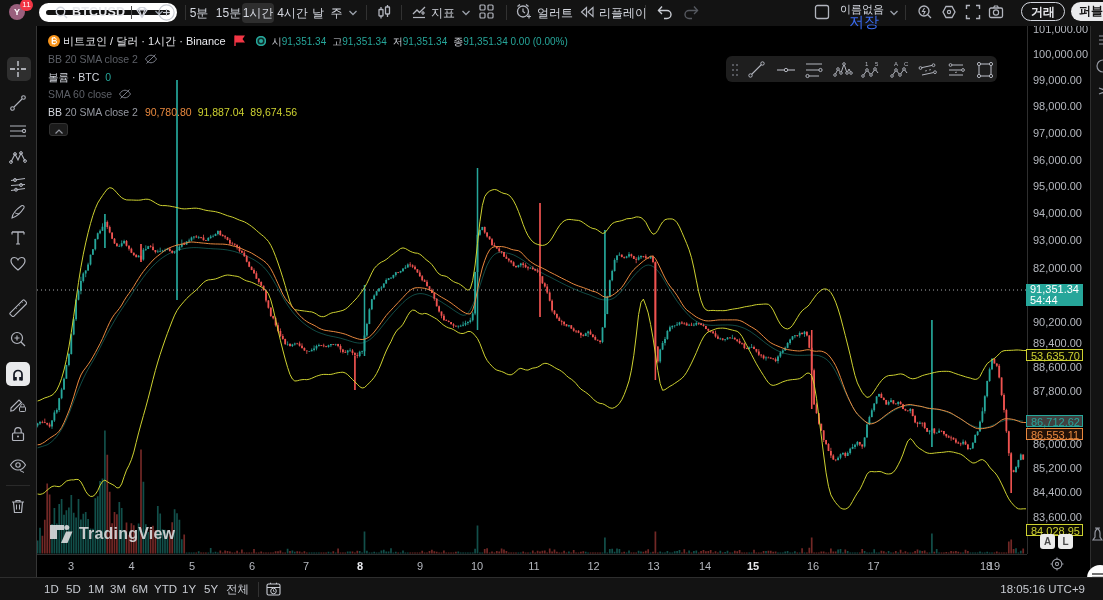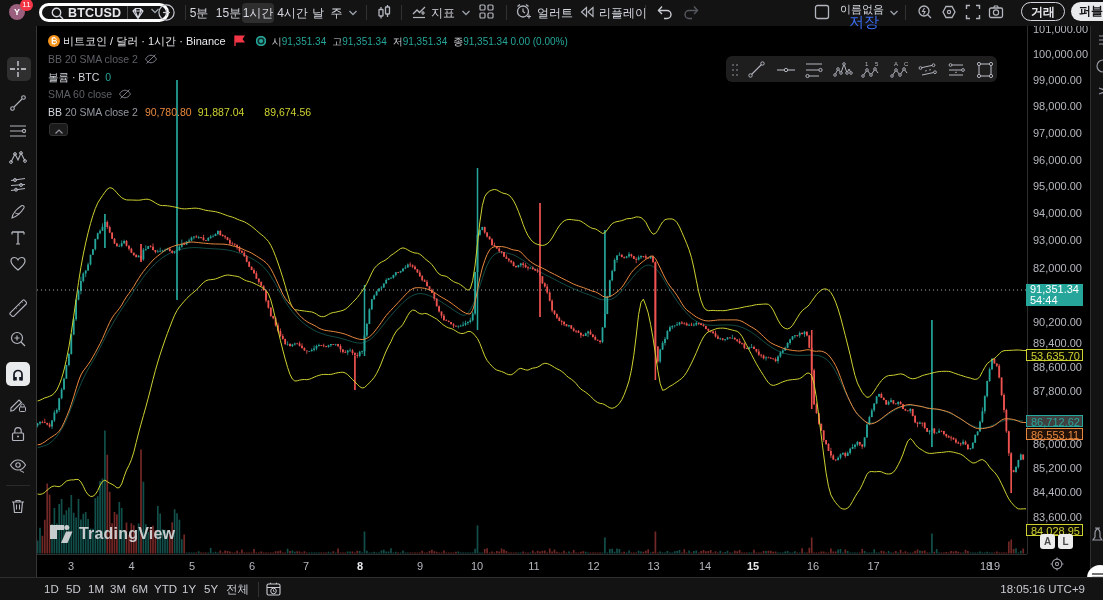--- a/index.html
+++ b/index.html
@@ -1,18 +1,18 @@
 <!DOCTYPE html>
 <html><head><meta charset="utf-8"><style>
 *{margin:0;padding:0;box-sizing:border-box}
 body{width:1103px;height:600px;background:#000;font-family:"Liberation Sans",sans-serif;position:relative;overflow:hidden}
 .topbar{position:absolute;left:0;top:0;width:1103px;height:26px;background:#131313;z-index:30}
 .avatar{position:absolute;left:9px;top:4px;width:16px;height:16px;border-radius:50%;background:#9a5f7d;color:#fff;font-size:9px;font-weight:bold;text-align:center;line-height:16px}
 .badge{position:absolute;left:11px;top:-5px;width:13px;height:12px;border-radius:7px;background:#f23645;color:#fff;font-size:8px;line-height:12px;text-align:center;font-weight:normal}
-.pill{position:absolute;left:39px;top:2.5px;height:19px;border:3px solid #ffffff;border-radius:10px;display:flex;align-items:flex-start}
+.pill{position:absolute;left:39px;top:2.5px;height:19px;border:7px solid #ffffff;border-radius:10px;display:flex;align-items:center}
 .sym{color:#e8e9ed;font-weight:bold;font-size:12.5px;letter-spacing:0.2px;margin-right:6px}
 .psep{width:1px;height:13px;background:#4c4c4c}
 .vsep{position:absolute;top:5px;width:1px;height:15px;background:#323232}
 .tfbtn{position:absolute;top:0;height:26px;line-height:26px;font-size:12px;color:#d5d8e0;text-align:center;white-space:nowrap}
 .tfbtn.sel{background:#2e2e2e;height:20px;line-height:20px;top:3px;border-radius:4px}
 .tlabel{position:absolute;top:0;height:32px;line-height:26px;font-size:12px;color:#d5d8e0;white-space:nowrap}
 .trade{position:absolute;left:1021px;top:2px;width:44px;height:19px;border:1px solid #d5d8e0;border-radius:10px;color:#e8e9ed;font-size:12px;font-weight:bold;text-align:center;line-height:19px}
 .publish{position:absolute;left:1071px;top:2px;width:52px;height:19px;background:#e9eaec;border-radius:10px;color:#141414;font-size:12px;font-weight:bold;text-align:center;line-height:19px}
 .leftbar{position:absolute;left:0;top:26px;width:37px;height:551px;background:#131313;border-right:1px solid #363636;z-index:20}
 .ltsel{position:absolute;left:7px;width:24px;height:24px;border-radius:5px;background:#2f2f2f}
@@ -70,21 +70,21 @@
       </svg><span class="pfx">시</span><span class="grn">91,351.34</span><span class="pfx">고</span><span class="grn">91,351.34</span><span class="pfx">저</span><span class="grn">91,351.34</span><span class="pfx">종</span><span class="grn">91,351.34</span><span class="grn">&nbsp;0.00 (0.00%)</span></div>
 <div class="lgr" style="top:27px;color:#5d6067">BB 20 SMA close 2&nbsp;&nbsp;<svg width="14" height="12" viewBox="0 0 14 12" style="vertical-align:-2px">
         <path d="M1.5 6 C3 3.5 5 2.2 7 2.2 C9 2.2 11 3.5 12.5 6 C11 8.5 9 9.8 7 9.8 C5 9.8 3 8.5 1.5 6 Z" fill="none" stroke="#787b86" stroke-width="1"></path>
         <path d="M2.5 10.5 L11.5 1.5" stroke="#787b86" stroke-width="1"></path>
       </svg></div>
 <div class="lgr" style="top:44.5px;color:#d5d8e0">볼륨 · BTC&nbsp;&nbsp;<span style="color:#26a69a">0</span></div>
 <div class="lgr" style="top:62px;color:#5d6067">SMA 60 close&nbsp;&nbsp;<svg width="14" height="12" viewBox="0 0 14 12" style="vertical-align:-2px">
         <path d="M1.5 6 C3 3.5 5 2.2 7 2.2 C9 2.2 11 3.5 12.5 6 C11 8.5 9 9.8 7 9.8 C5 9.8 3 8.5 1.5 6 Z" fill="none" stroke="#787b86" stroke-width="1"></path>
         <path d="M2.5 10.5 L11.5 1.5" stroke="#787b86" stroke-width="1"></path>
       </svg></div>
-<div class="lgr" style="top:79.5px;color:#d5d8e0">BB <span style="color:#9598a1">20 SMA close 2</span><span style="color:#e8883e;margin-left:7px">90,780.80</span><span style="color:#cdd130;margin-left:6px">91,887.04</span><span style="color:#cdd130;margin-left:20px">89,674.56</span></div>
+<div class="lgr" style="top:79.5px;color:#d5d8e0">BB <span style="color:#9598a1">20 SMA close 2</span><span style="color:#e8883e;margin-left:7px">90,780.80</span><span style="color:#cdd130;margin-left:6px">91,887.04</span><span style="color:#cdd130;margin-left:6px">89,674.56</span></div>
 <div class="collapse"><svg width="8" height="5" viewBox="0 0 8 5" style="">
         <path d="M0.5 4.5 L4 1 L7.5 4.5" fill="none" stroke="#9598a1" stroke-width="1.2"></path>
       </svg></div>
 </div>
 <div class="floatbar">
 <svg width="20" height="20" viewBox="0 0 20 20" style="position:absolute;left:-1.5px;top:4px">
       <circle cx="8" cy="5" r="1" fill="#6a6d74"></circle>
       <circle cx="8" cy="10" r="1" fill="#6a6d74"></circle>
       <circle cx="8" cy="15" r="1" fill="#6a6d74"></circle>
       <circle cx="12" cy="5" r="1" fill="#6a6d74"></circle>

